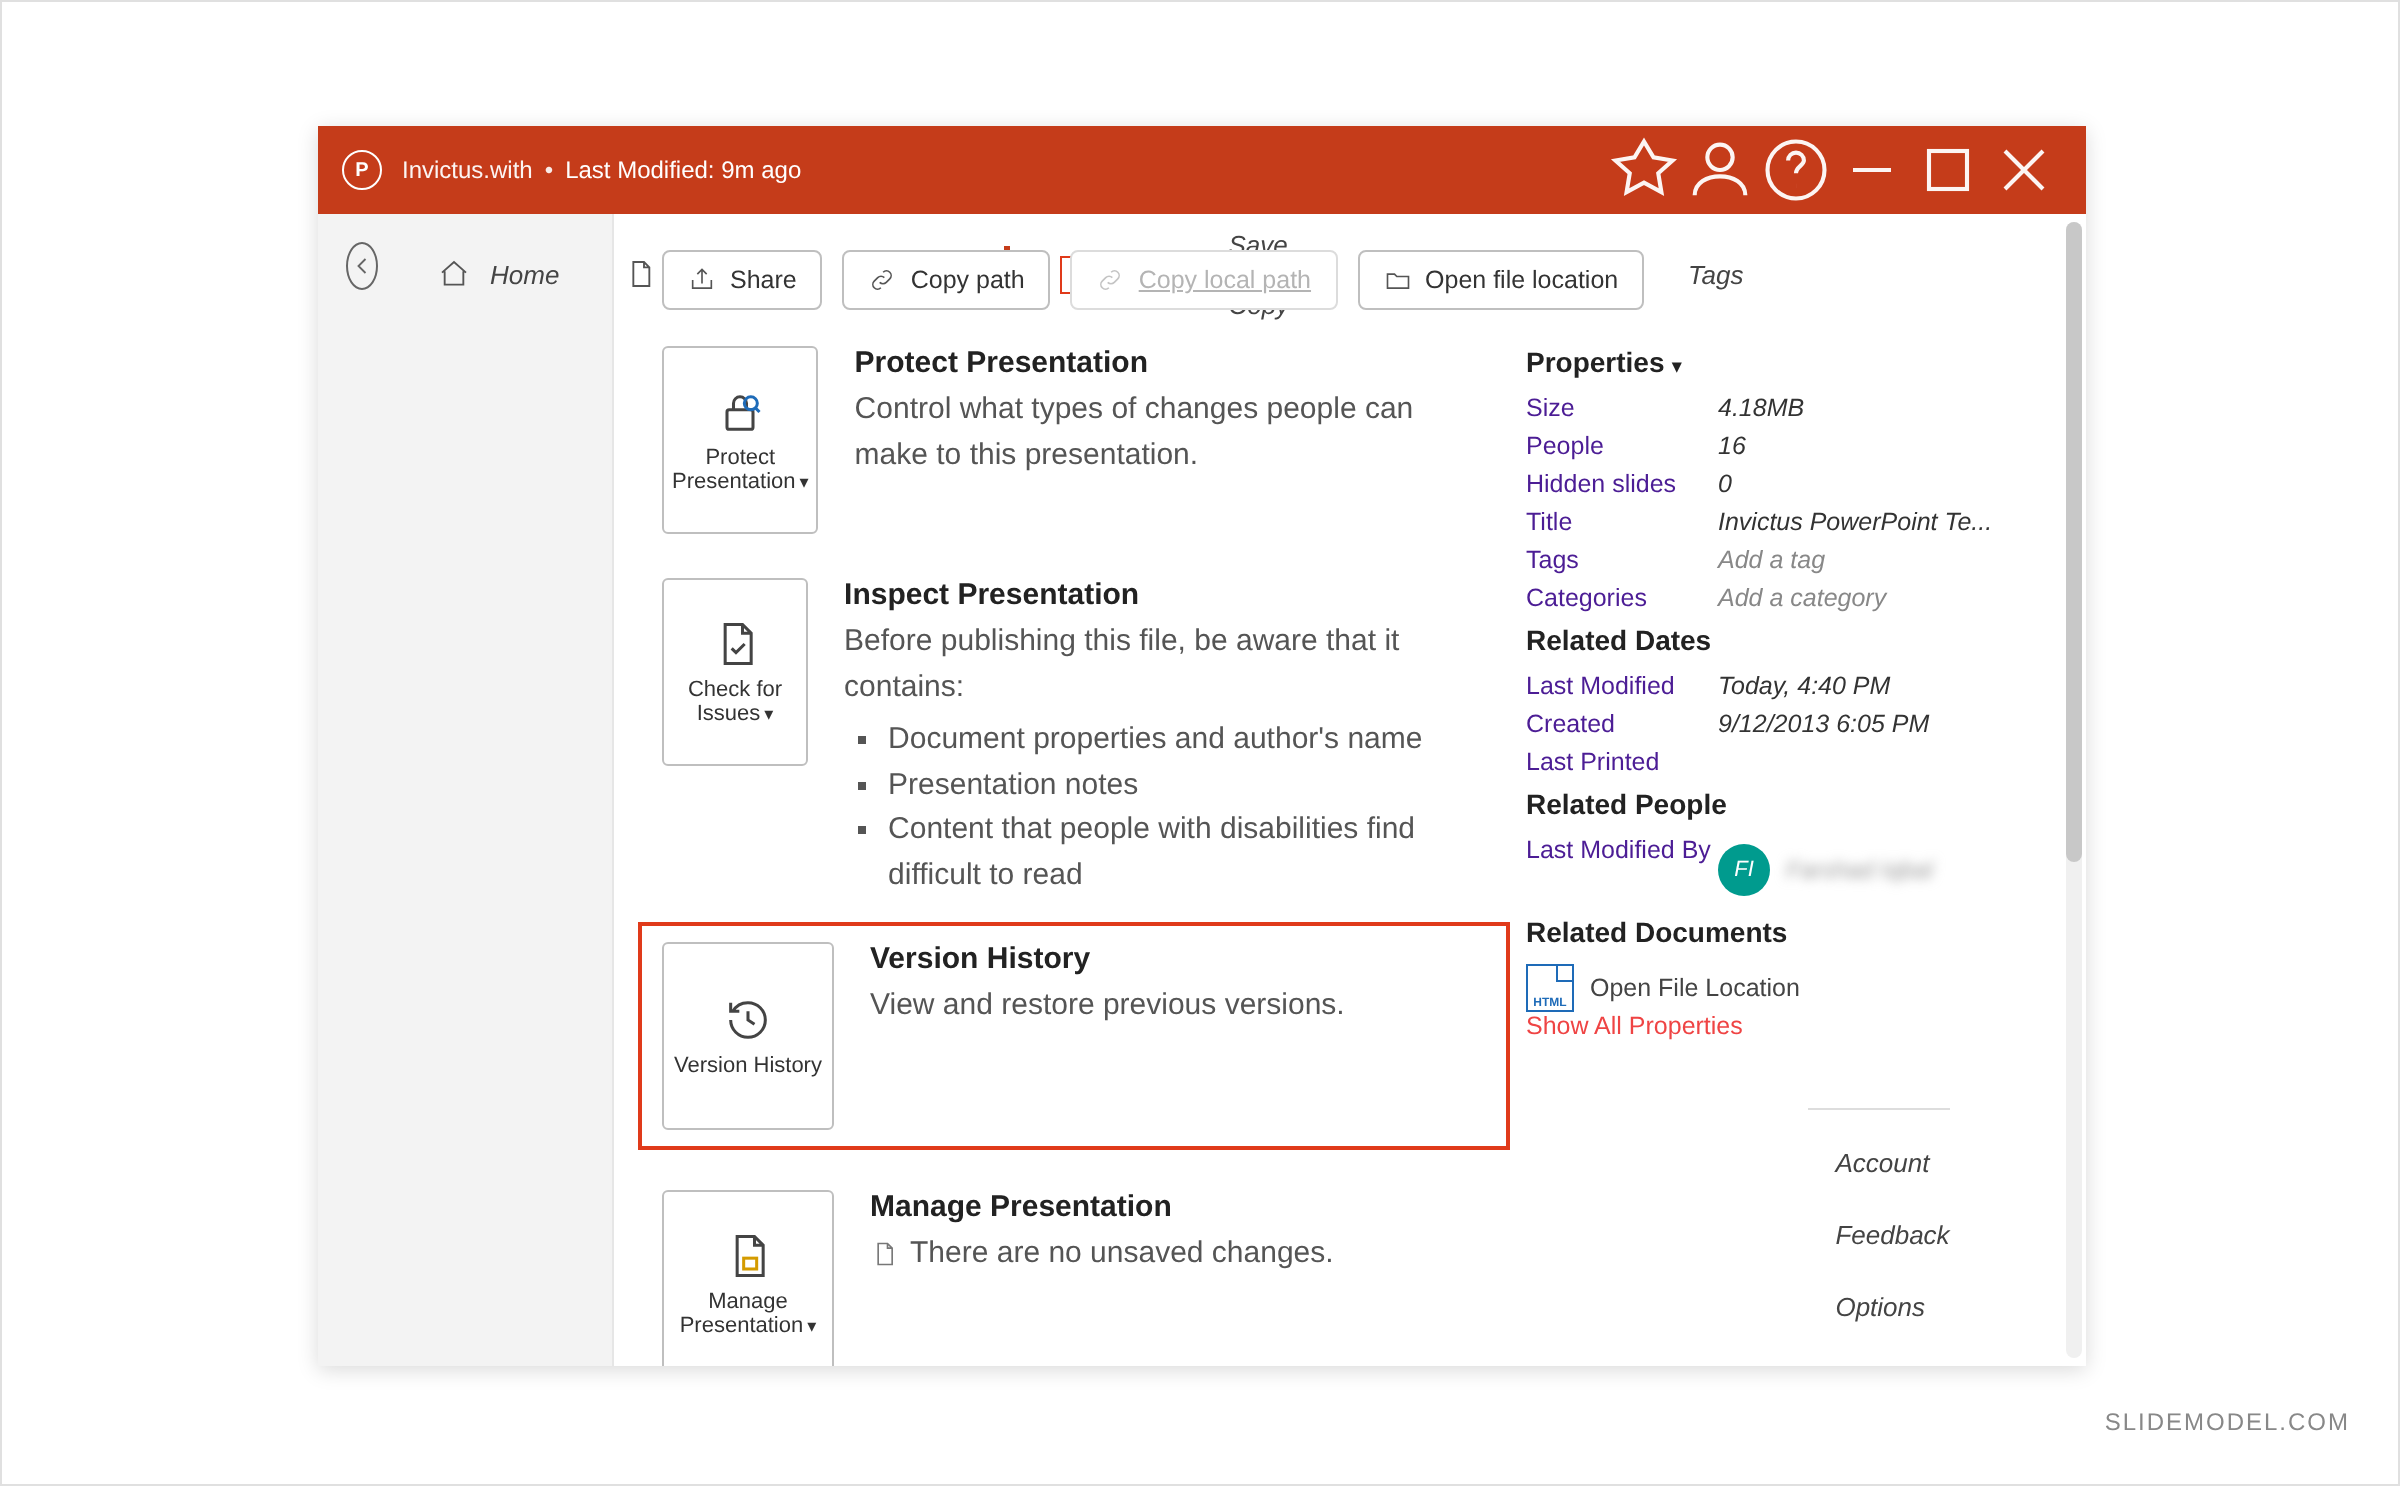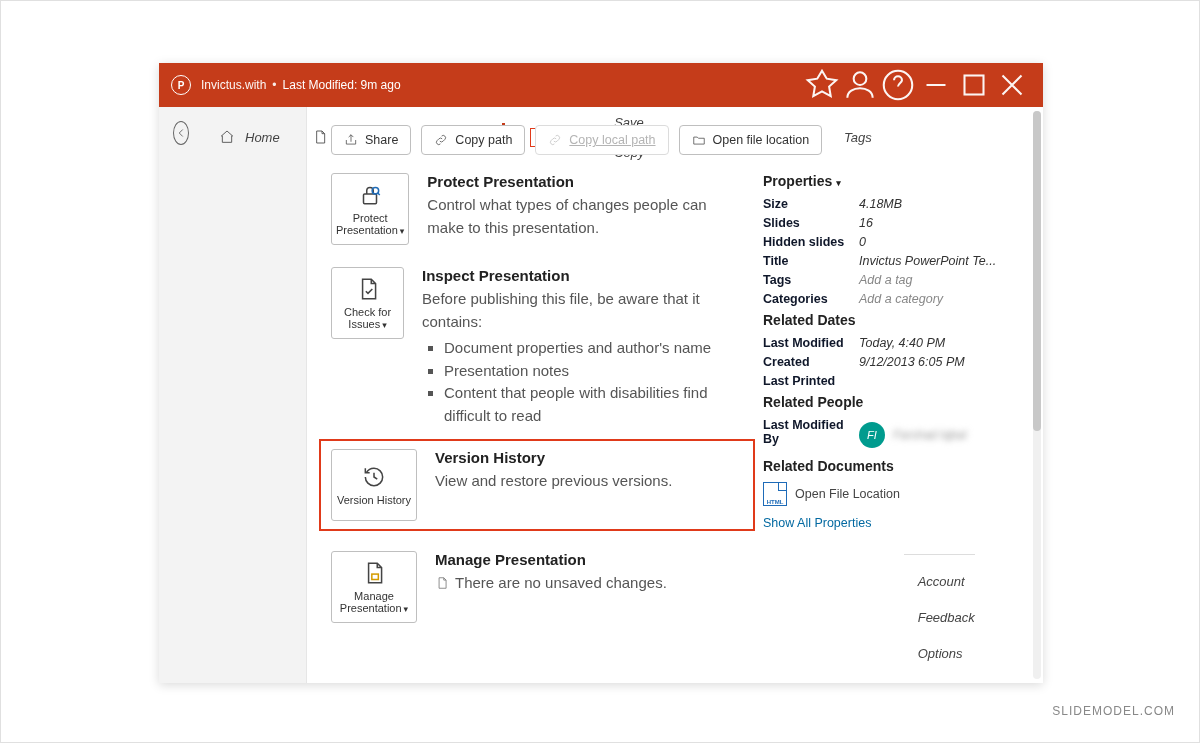--- a/index.html
+++ b/index.html
@@ -38,41 +38,41 @@
   .tbtn { border:1px solid #bfbfbf; background:#fff; border-radius:4px; height:30px; padding:0 12px; display:flex; align-items:center; gap:7px; font-size:12.5px; color:#333; cursor:pointer;}
   .tbtn.disabled { color:#b4b4b4; border-color:#dcdcdc; cursor:default;text-decoration:underline;}
   .tbtn svg { width:14px; height:14px; stroke:#555; fill:none; stroke-width:1.4;}
   .tbtn.disabled svg { stroke:#c4c4c4;}
 
   .cols { display:flex; gap:20px; }
   .left { flex:1; }
   .right { width:250px; font-size:12.5px; color:#444;}
 
   .sect { display:flex; gap:18px; margin-bottom:22px; align-items:flex-start;}
-  .sect .tile { width:86px; height:72px; border:1px solid #bfbfbf; border-radius:3px; display:flex; flex-direction:column; align-items:center; justify-content:center; font-size:11px; text-align:center; color:#333; cursor:pointer; background:#fff; gap:4px; padding:4px;}
+  .sect .tile { width:86px; height:94px; border:1px solid #bfbfbf; border-radius:3px; display:flex; flex-direction:column; align-items:center; justify-content:center; font-size:11px; text-align:center; color:#333; cursor:pointer; background:#fff; gap:4px; padding:4px;}
   .sect .tile svg { width:26px; height:26px; stroke:#444; fill:none; stroke-width:1.4;}
   .sect .txt h3 { font-size:15px; font-weight:600; color:#222; margin-bottom:4px;}
   .sect .txt p, .sect .txt li { font-size:15px; color:#555; line-height:1.5;}
   .sect .txt ul { list-style:square; padding-left:22px; margin-top:4px;}
   .highlight { border:2px solid #e03a1a; padding:8px 10px; margin:-10px -12px 20px -12px;}
   .chev { font-size:9px; margin-left:2px;}
 
   .right h4 { font-size:14px; font-weight:600; color:#222; margin:6px 0 8px 0;}
   .right h4.first { margin-top:0;}
   .right .row { display:flex; margin-bottom:5px;}
-  .right .row .k { width:96px; color:#0f172a;font-weight:bold;}
+  .right .row .k { width:96px; color:#4c1d95;}
   .right .row .v { flex:1; color:#333;font-style:italic;}
   .right .row .v.link { color:#888; cursor:pointer;}
   .right .person { display:flex; align-items:center; gap:8px; margin:4px 0;}
   .right .avatar { width:26px; height:26px; border-radius:50%; color:#fff; display:flex; align-items:center; justify-content:center; font-size:11px; font-weight:500;}
   .right .blur { filter: blur(3px); color:#999; font-size:12px;}
   .right .doclink { display:flex; align-items:center; gap:8px; cursor:pointer; margin-top:6px;}
   .right .doclink .hicon { width:24px; height:24px; border:1px solid #1e6bb8; display:flex; flex-direction:column; align-items:center; justify-content:flex-end; font-size:6px; color:#1e6bb8; font-weight:700; position:relative;}
   .right .doclink .hicon::before{content:''; position:absolute; top:0; right:0; width:7px; height:7px; background:#fff; border-left:1px solid #1e6bb8; border-bottom:1px solid #1e6bb8;}
-  .right .showall { color:#0369a1; font-size:12.5px; cursor:pointer; margin-top:10px; display:inline-block;}
+  .right .showall { color:#ef4444; font-size:12.5px; cursor:pointer; display:inline-block;}
 
   .watermark { position:absolute; right:24px; bottom:24px; font-size:12px; letter-spacing:1px; color:#888;}
 </style>
 </head>
 <body>
 
 <div class="frame">
 <div class="canvas">
 
   <div class="titlebar">
@@ -278,21 +278,21 @@
 
           </div>
 
           <div class="right">
             <h4 class="first"><span>Properties</span> <span style="font-size:9px">▾</span></h4>
             <div class="row">
                   <div class="k">Size</div>
                   <div class="v">4.18MB</div>
                 </div>
             <div class="row">
-                  <div class="k">Slides</div>
+                  <div class="k">People</div>
                   <div class="v">16</div>
                 </div>
             <div class="row">
                   <div class="k">Hidden slides</div>
                   <div class="v">0</div>
                 </div>
             <div class="row">
                   <div class="k">Title</div>
                   <div class="v">Invictus PowerPoint Te...</div>
                 </div>

